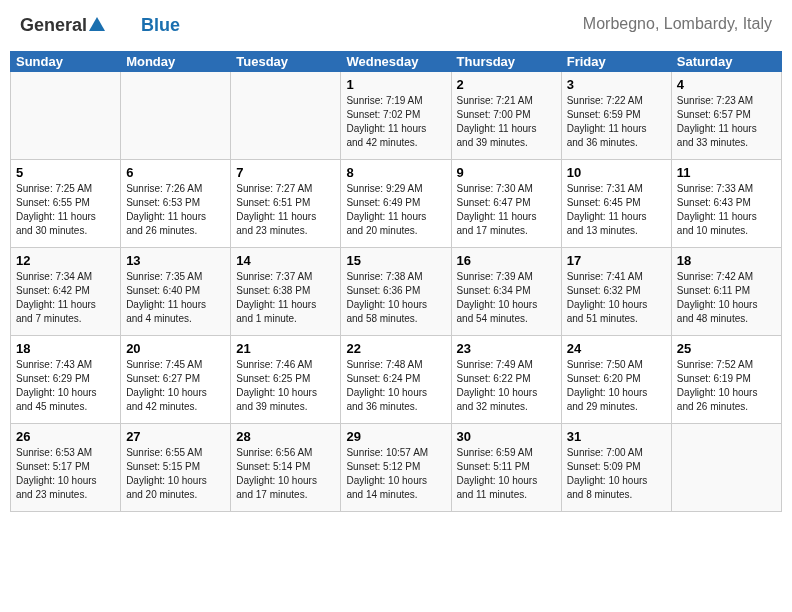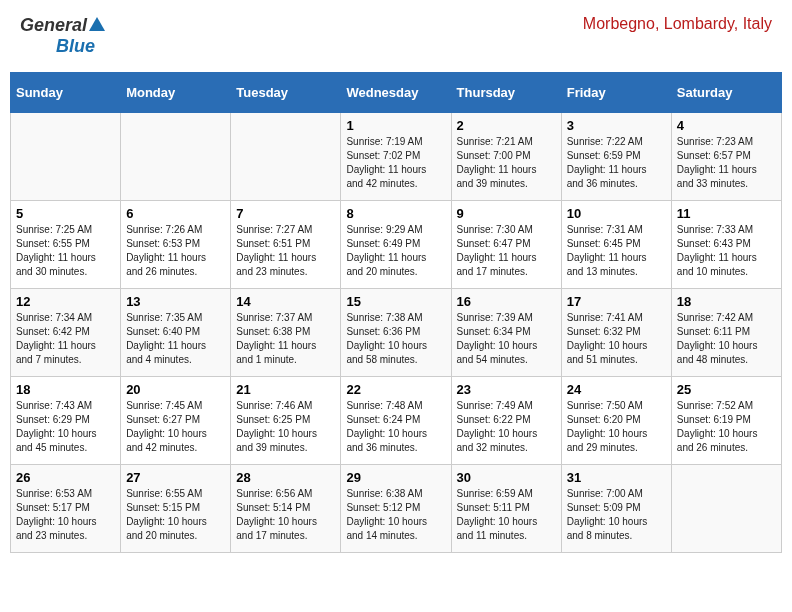--- a/index.html
+++ b/index.html
@@ -12,23 +12,22 @@
     }
     .header {
       display: flex;
       justify-content: space-between;
       align-items: flex-start;
       margin-bottom: 10px;
       padding: 5px 10px;
     }
     .logo {
       display: flex;
-      flex-direction: column;
-      align-items: flex-start;
-      font-style: italic;
+      flex-direction: row;
+      align-items: center;
     }
     .logo-general {
       font-size: 18px;
       font-weight: bold;
       color: #333;
     }
     .logo-blue {
       font-size: 18px;
       font-weight: bold;
       color: #1a6faf;
@@ -41,32 +40,32 @@
     .title-block {
       text-align: right;
     }
     .month-title {
       font-size: 32px;
       font-weight: bold;
       color: #333;
     }
     .location-title {
       font-size: 16px;
-      color: #b91c1c;
+      color: #737373;
     }
     table {
       width: 100%;
       border-collapse: collapse;
       font-size: 11px;
     }
     thead tr th {
       background-color: #2a6db5;
       color: #fff;
       text-align: left;
-      padding: 12px 5px;
+      padding: 2px 5px;
       font-size: 13px;
       font-weight: bold;
       border: 1px solid #2a6db5;
     }
     tbody tr td {
       border: 1px solid #ccc;
       vertical-align: top;
       padding: 5px;
       width: calc(100% / 7);
       min-height: 80px;
@@ -299,21 +298,21 @@
 Daylight: 10 hours and 20 minutes.</div>
         </td>
         <td>
           <span class="day-number">28</span>
           <div class="day-info">Sunrise: 6:56 AM
 Sunset: 5:14 PM
 Daylight: 10 hours and 17 minutes.</div>
         </td>
         <td>
           <span class="day-number">29</span>
-          <div class="day-info">Sunrise: 6:38 AM
+          <div class="day-info">Sunrise: 10:57 AM
 Sunset: 5:12 PM
 Daylight: 10 hours and 14 minutes.</div>
         </td>
         <td>
           <span class="day-number">30</span>
           <div class="day-info">Sunrise: 6:59 AM
 Sunset: 5:11 PM
 Daylight: 10 hours and 11 minutes.</div>
         </td>
         <td>

